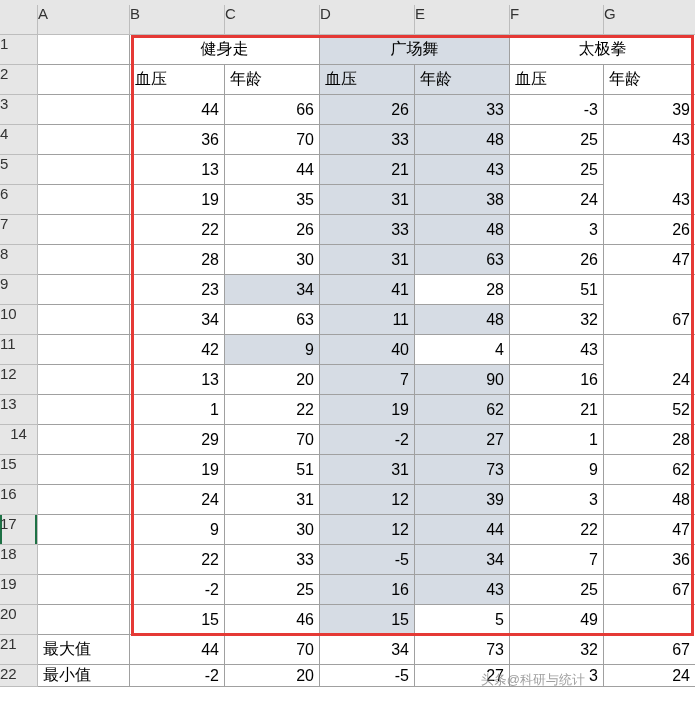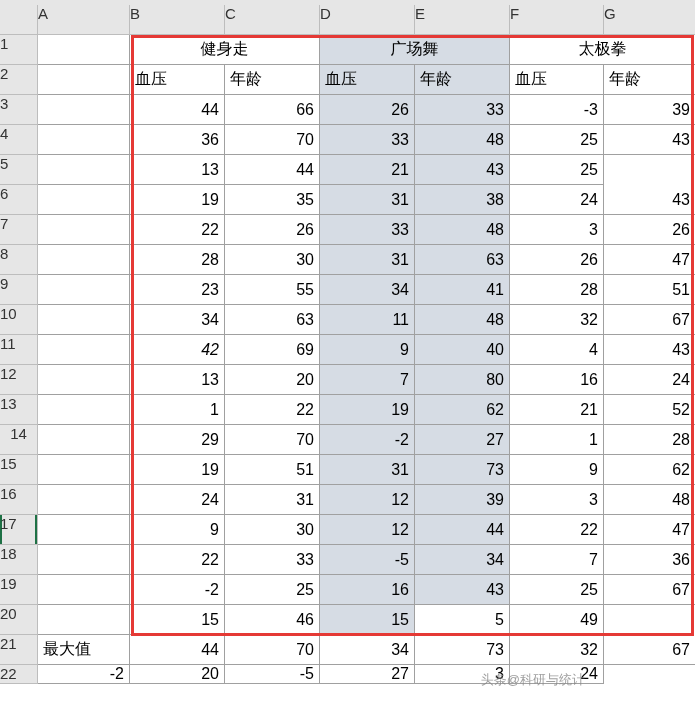--- a/index.html
+++ b/index.html
@@ -170,47 +170,45 @@
     <div class="cell" style="grid-row: 10;"></div>
     <div class="cell right" style="grid-row: 10;">28</div>
     <div class="cell right" style="grid-row: 10;">30</div>
     <div class="cell right shade" style="grid-row: 10;">31</div>
     <div class="cell right shade" style="grid-row: 10;">63</div>
     <div class="cell right" style="grid-row: 10;">26</div>
     <div class="cell right" style="grid-row: 10;">47</div>
     <div class="rowhdr" style="grid-row: 11;">9</div>
     <div class="cell" style="grid-row: 11;"></div>
     <div class="cell right" style="grid-row: 11;">23</div>
-    <div class="cell right" style="grid-row: 11;">55</div>
     <div class="cell right shade" style="grid-row: 11;">34</div>
     <div class="cell right shade" style="grid-row: 11;">41</div>
     <div class="cell right" style="grid-row: 11;">28</div>
     <div class="cell right" style="grid-row: 11;">51</div>
     <div class="rowhdr" style="grid-row: 12;">10</div>
     <div class="cell" style="grid-row: 12;"></div>
     <div class="cell right" style="grid-row: 12;">34</div>
     <div class="cell right" style="grid-row: 12;">63</div>
     <div class="cell right shade" style="grid-row: 12;">11</div>
     <div class="cell right shade" style="grid-row: 12;">48</div>
     <div class="cell right" style="grid-row: 12;">32</div>
     <div class="cell right" style="grid-row: 12;">67</div>
     <div class="rowhdr" style="grid-row: 13;">11</div>
     <div class="cell" style="grid-row: 13;"></div>
-    <div class="cell right" style="grid-row: 13; font-style: italic;">42</div>
-    <div class="cell right" style="grid-row: 13;">69</div>
+    <div class="cell right" style="grid-row: 13;">42</div>
     <div class="cell right shade" style="grid-row: 13;">9</div>
     <div class="cell right shade" style="grid-row: 13;">40</div>
     <div class="cell right" style="grid-row: 13;">4</div>
     <div class="cell right" style="grid-row: 13;">43</div>
     <div class="rowhdr" style="grid-row: 14;">12</div>
     <div class="cell" style="grid-row: 14;"></div>
     <div class="cell right" style="grid-row: 14;">13</div>
     <div class="cell right" style="grid-row: 14;">20</div>
     <div class="cell right shade" style="grid-row: 14;">7</div>
-    <div class="cell right shade" style="grid-row: 14;">80</div>
+    <div class="cell right shade" style="grid-row: 14;">90</div>
     <div class="cell right" style="grid-row: 14;">16</div>
     <div class="cell right" style="grid-row: 14;">24</div>
     <div class="rowhdr" style="grid-row: 15;">13</div>
     <div class="cell" style="grid-row: 15;"></div>
     <div class="cell right" style="grid-row: 15;">1</div>
     <div class="cell right" style="grid-row: 15;">22</div>
     <div class="cell right shade" style="grid-row: 15;">19</div>
     <div class="cell right shade" style="grid-row: 15;">62</div>
     <div class="cell right" style="grid-row: 15;">21</div>
     <div class="cell right" style="grid-row: 15;">52</div>
@@ -271,20 +269,21 @@
     <div class="cell right" style="grid-row: 22;">49</div>
     <div class="rowhdr" style="grid-row: 23;">21</div>
     <div class="cell left" style="grid-row: 23;">最大值</div>
     <div class="cell right" style="grid-row: 23;">44</div>
     <div class="cell right" style="grid-row: 23;">70</div>
     <div class="cell right" style="grid-row: 23;">34</div>
     <div class="cell right" style="grid-row: 23;">73</div>
     <div class="cell right" style="grid-row: 23;">32</div>
     <div class="cell right" style="grid-row: 23;">67</div>
     <div class="rowhdr" style="grid-row: 24;">22</div>
+    <div class="cell left" style="grid-row: 24;">最小值</div>
     <div class="cell right" style="grid-row: 24;">-2</div>
     <div class="cell right" style="grid-row: 24;">20</div>
     <div class="cell right" style="grid-row: 24;">-5</div>
     <div class="cell right" style="grid-row: 24;">27</div>
     <div class="cell right" style="grid-row: 24;">3</div>
     <div class="cell right" style="grid-row: 24;">24</div>
   </div>
 
 <div class="redbox"></div>
 <div class="watermark">头条@科研与统计</div>

